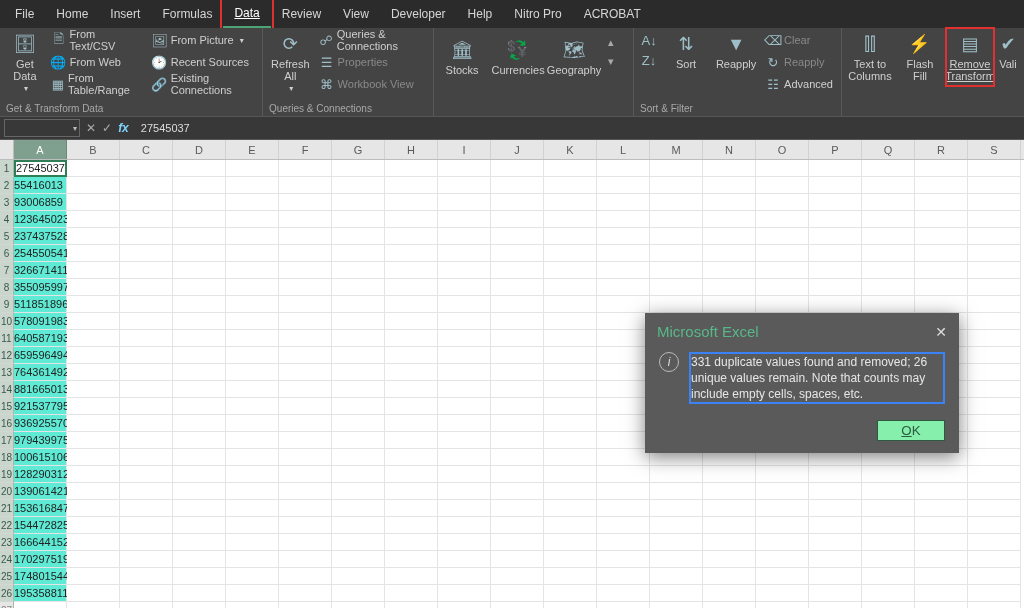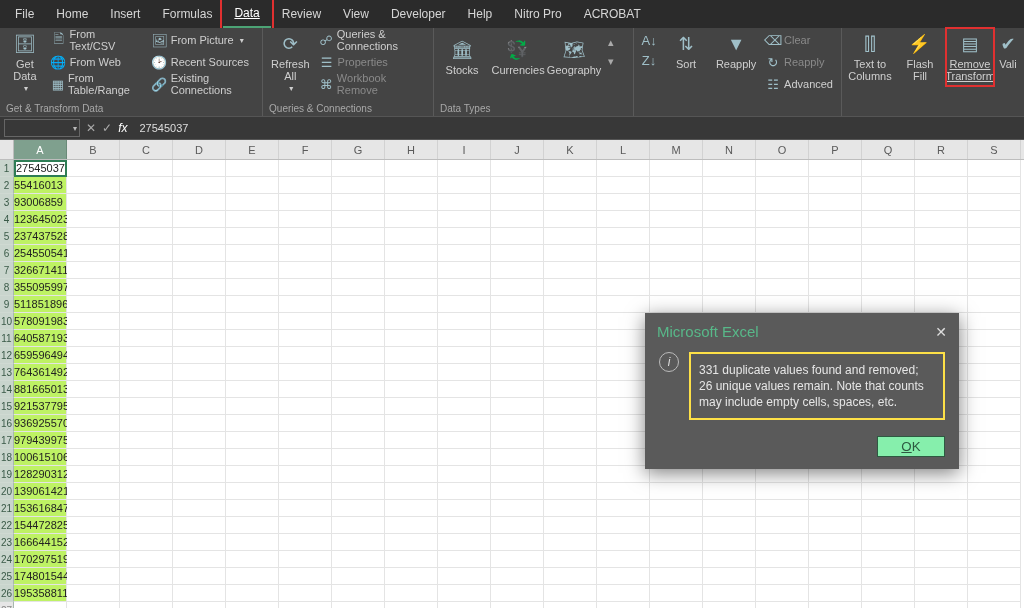--- a/index.html
+++ b/index.html
@@ -20,44 +20,44 @@
   .small-btn { display: flex; align-items: center; gap: 4px; height: 20px; padding: 0 2px; cursor: pointer; color: #cfcfcf; }
   .small-btn .mini-ico { width: 14px; height: 14px; display:inline-flex; align-items:center; justify-content:center; color:#9fbfc8; font-size:13px;}
   .small-btn.disabled { color: #8a8a8a; }
   .vstack { display: flex; flex-direction: column; gap: 2px; }
   .ribbon .dropdown-caret::after { content: "▾"; font-size: 8px; margin-left: 2px; color:#cfcfcf;}
   
   .formula-row { height: 24px; background: #383838; display: flex; align-items: center; padding: 2px 4px; gap: 6px; color: #ddd; border-top:1px solid #555; border-bottom:1px solid #555;}
   .name-box { width: 76px; height: 18px; background: #383838; border: 1px solid #666; padding-left: 6px; display:flex; align-items:center; font-size:11px; }
   .name-box::after{ content:"▾"; font-size:8px; margin-left:auto; margin-right:2px; color:#bbb;}
   .fx-controls { display:flex; gap:6px; color:#aaa; }
-  .fx-label { font-style: italic; color:#ffffff; }
+  .fx-label { font-style: italic; color:#7dd3fc;font-weight:bold; }
   .formula-input { flex:1; height:18px; background:#383838; border:none; color:#ddd; font-size:11px; padding-left:6px; }
   
   .sheet { position: relative; height: calc(608px - 28px - 88px - 24px); overflow: hidden; }
   .col-headers { display:flex; height:20px; background:#e6e6e6; border-bottom:1px solid #bdbdbd; }
   .corner { width:14px; border-right:1px solid #bdbdbd; background:#e6e6e6;}
   .col-head { width:53px; text-align:center; border-right:1px solid #d2d2d2; font-size:11px; color:#5a5a5a; line-height:20px; }
   .col-head.sel { background:#7fa08e; color:#fff; border-right:1px solid #6a8a78;}
   .rows { overflow:hidden; }
   .row { display:flex; height:17px; }
   .row-head { width:14px; text-align:center; background:#c9d5cd; color:#3a5a48; font-size:10px; border-right:1px solid #a7b8ad; border-bottom:1px solid #cfd9d2; line-height:17px;}
   .cell { width:53px; height:17px; border-right:1px solid #e4e4e4; border-bottom:1px solid #e4e4e4; font-size:11px; padding-right:3px; text-align:right; line-height:16px; color:#222; background:#fff;}
-  .cell.colA { background:#bef264; }
+  .cell.colA { background:#5eead4; }
   .cell.active { background:#fff; border:2px solid #2e7d55; padding-right:1px; line-height:13px; }
   .row-head.empty { background:#e6e6e6; color:#888; }
   
   .dialog { position:absolute; left:645px; top:313px; width:314px; background:#5a5a5a; color:#e6e6e6; box-shadow:0 4px 18px rgba(0,0,0,.5); font-size:12px; }
   .dialog .titlebar { display:flex; align-items:center; justify-content:space-between; padding:10px 12px 2px;gap:38px; }
   .dialog .title { color:#58b889; font-size:15px; }
   .dialog .close { color:#ddd; cursor:pointer; font-size:14px; }
   .dialog .body { display:flex; gap:10px; padding:10px 14px; }
   .dialog .info-ico { width:20px; height:20px; border:1px solid #bbb; border-radius:50%; display:flex; align-items:center; justify-content:center; font-style:italic; color:#ddd;}
   .dialog .msg { flex:1; line-height:16px; }
-  .dialog .msg-box-red { border:2px solid #fde047; padding:8px; }
+  .dialog .msg-box-red { border:2px solid #3b82f6; padding:0; }
   .dialog .buttons { display:flex; justify-content:flex-end; padding:6px 14px 12px; }
   .dialog .ok-btn { width:68px; height:21px; background:#86efac; color:#2d5a41; border:1px solid #2d5a41; cursor:pointer; text-align:center; }
   .dialog .ok-btn u { text-decoration: underline; }
 </style>
 </head>
 <body>
 
 <div class="menubar" id="menubar">
     <div class="tab">File</div>
     <div class="tab">Home</div>
@@ -122,21 +122,21 @@
         <div class="small-btn">
             <span class="mini-ico">☍</span>
             <span>Queries &amp; Connections</span>
           </div>
         <div class="small-btn disabled">
             <span class="mini-ico">☰</span>
             <span>Properties</span>
           </div>
         <div class="small-btn disabled">
             <span class="mini-ico">⌘</span>
-            <span>Workbook Remove</span>
+            <span>Workbook View</span>
           </div>
       </div>
     </div>
     <div class="group-name">Queries &amp; Connections</div>
   </div>
 
   <div class="group" style="min-width:200px;">
     <div class="group-body" style="gap:12px; padding-top:6px;">
       <div class="big-btn">
           <span class="ico">🏛</span>
@@ -148,21 +148,20 @@
         </div>
       <div class="big-btn">
           <span class="ico">🗺</span>
           <span class="lbl">Geography</span>
         </div>
       <div style="display:flex;flex-direction:column;gap:6px;justify-content:center;color:#aaa;">
         <span>▴</span>
         <span>▾</span>
       </div>
     </div>
-    <div class="group-name">Data Types</div>
   </div>
 
   <div class="group">
     <div class="group-body">
       <div class="vstack" style="gap:0;">
         <div class="small-btn">
             <span class="mini-ico">A↓</span>
           </div>
         <div class="small-btn">
             <span class="mini-ico">Z↓</span>
@@ -184,20 +183,21 @@
         <div class="small-btn disabled">
             <span class="mini-ico">↻</span>
             <span>Reapply</span>
           </div>
         <div class="small-btn">
             <span class="mini-ico">☷</span>
             <span>Advanced</span>
           </div>
       </div>
     </div>
+    <div class="group-name">Sort &amp; Filter</div>
   </div>
 
   <div class="group" style="border-right:none;">
     <div class="group-body">
       <div class="big-btn">
           <span class="ico">⫿⫿</span>
           <span class="lbl">Text to Columns</span>
         </div>
       <div class="big-btn">
           <span class="ico">⚡</span>

